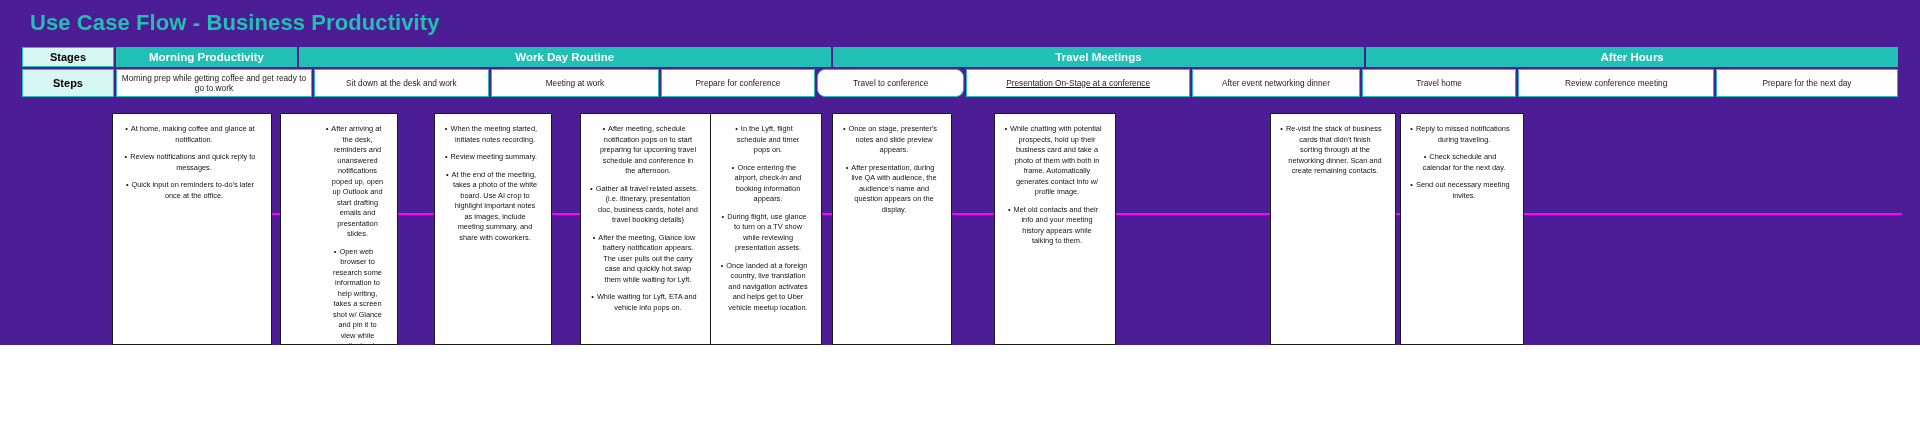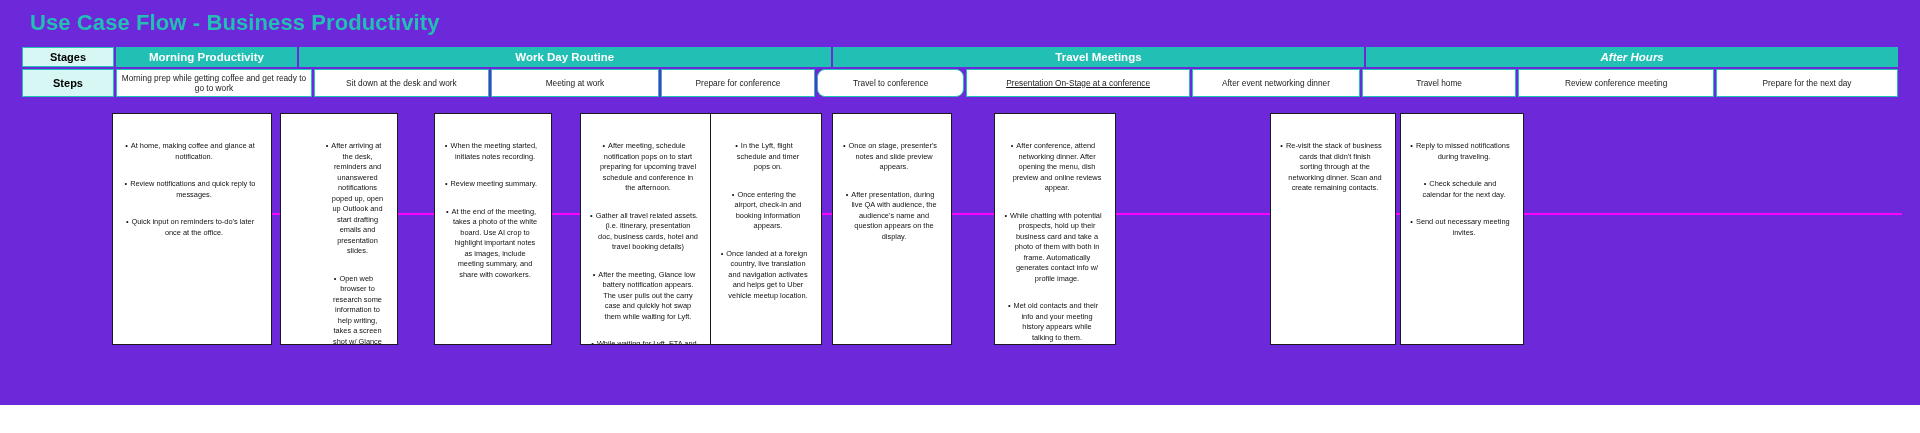--- a/index.html
+++ b/index.html
@@ -3,21 +3,21 @@
 <meta charset="utf-8">
 <style>
   * { box-sizing: border-box; }
   html, body {
     margin: 0; padding: 0;
     width: 1920px; height: 433px;
     background: #ffffff;
     font-family: "Liberation Sans", sans-serif;
     overflow: hidden;
   }
-  #root { position: relative; width: 1920px; height: 405px; background:#6d28d9; }
+  #root { position: relative; width: 1920px; height: 345px; background:#4c1d95; }
 
   
   .title {
     position: absolute;
     left: 30px; top: 10px;
     font-size: 22px;
     font-weight: bold;
     color: #22BFB4;
     letter-spacing: 0.1px;
     white-space: nowrap;
@@ -108,21 +108,20 @@
   }
   .card li {
     position: relative;
     font-size: 7.4px;
     line-height: 1.42;
     color: #111;
     text-align: center;
     padding: 0 6px 0 10px;
     margin-bottom: 7px;
     text-indent: -8px;
-    margin-top: 17px;
   }
   .card li::before {
     content: "\2022";
     margin-right: 3px;
     font-size: 7.4px;
   }
 </style>
 </head>
 <body>
 
@@ -130,21 +129,21 @@
 
   <div class="title">Use Case Flow - Business Productivity</div>
 
   <div class="table">
 
     <div class="row stages">
       <div class="cell label-cell">Stages</div>
       <div class="cell stage-cell" style="flex:1 1 0;">Morning Productivity</div>
       <div class="cell stage-cell" style="flex:3.03 1 0;">Work Day Routine</div>
       <div class="cell stage-cell" style="flex:3.03 1 0;">Travel Meetings</div>
-      <div class="cell stage-cell" style="flex:3.03 1 0;font-style:italic;">After Hours</div>
+      <div class="cell stage-cell" style="flex:3.03 1 0;">After Hours</div>
     </div>
 
     <div class="row steps">
       <div class="cell label-cell">Steps</div>
       <div class="cell step-cell" style="flex:1.35 1 0;">Morning prep while getting coffee and get ready to go to work</div>
       <div class="cell step-cell" style="flex:1.20 1 0;">Sit down at the desk and work</div>
       <div class="cell step-cell" style="flex:1.15 1 0;">Meeting at work</div>
       <div class="cell step-cell" style="flex:1.05 1 0;">Prepare for conference</div>
       <div class="cell step-cell" style="flex:1.00 1 0;border-radius:8px;">Travel to conference</div>
       <div class="cell step-cell" style="flex:1.55 1 0;text-decoration:underline;">Presentation On-Stage at a conference</div>
@@ -184,32 +183,32 @@
           <li>After meeting, schedule notification pops on to start preparing for upcoming travel schedule and conference in the afternoon.</li>
           <li>Gather all travel related assets. (i.e. itinerary, presentation doc, business cards, hotel and travel booking details)</li>
           <li>After the meeting, Glance low battery notification appears. The user pulls out the carry case and quickly hot swap them while waiting for Lyft.</li>
           <li>While waiting for Lyft, ETA and vehicle info pops on.</li>
         </ul>
       </div>
       <div class="card" style="left: 688px; width: 112px;">
         <ul>
           <li>In the Lyft, flight schedule and timer pops on.</li>
           <li>Once entering the airport, check-in and booking information appears.</li>
+          <li>During flight, use glance to turn on a TV show while reviewing presentation assets.</li>
           <li>Once landed at a foreign country, live translation and navigation activates and helps get to Uber vehicle meetup location.</li>
         </ul>
       </div>
       <div class="card" style="left: 810px; width: 120px;">
         <ul>
           <li>Once on stage, presenter's notes and slide preview appears.</li>
           <li>After presentation, during live QA with audience, the audience's name and question appears on the display.</li>
         </ul>
       </div>
       <div class="card" style="left: 972px; width: 122px;">
         <ul>
-          <li>After conference, attend networking dinner. After opening the menu, dish preview and online reviews appear.</li>
           <li>While chatting with potential prospects, hold up their business card and take a photo of them with both in frame. Automatically generates contact info w/ profile image.</li>
           <li>Met old contacts and their info and your meeting history appears while talking to them.</li>
         </ul>
       </div>
       <div class="card" style="left: 1248px; width: 126px;">
         <ul>
           <li>Re-visit the stack of business cards that didn't finish sorting through at the networking dinner. Scan and create remaining contacts.</li>
         </ul>
       </div>
       <div class="card" style="left: 1378px; width: 124px;">

